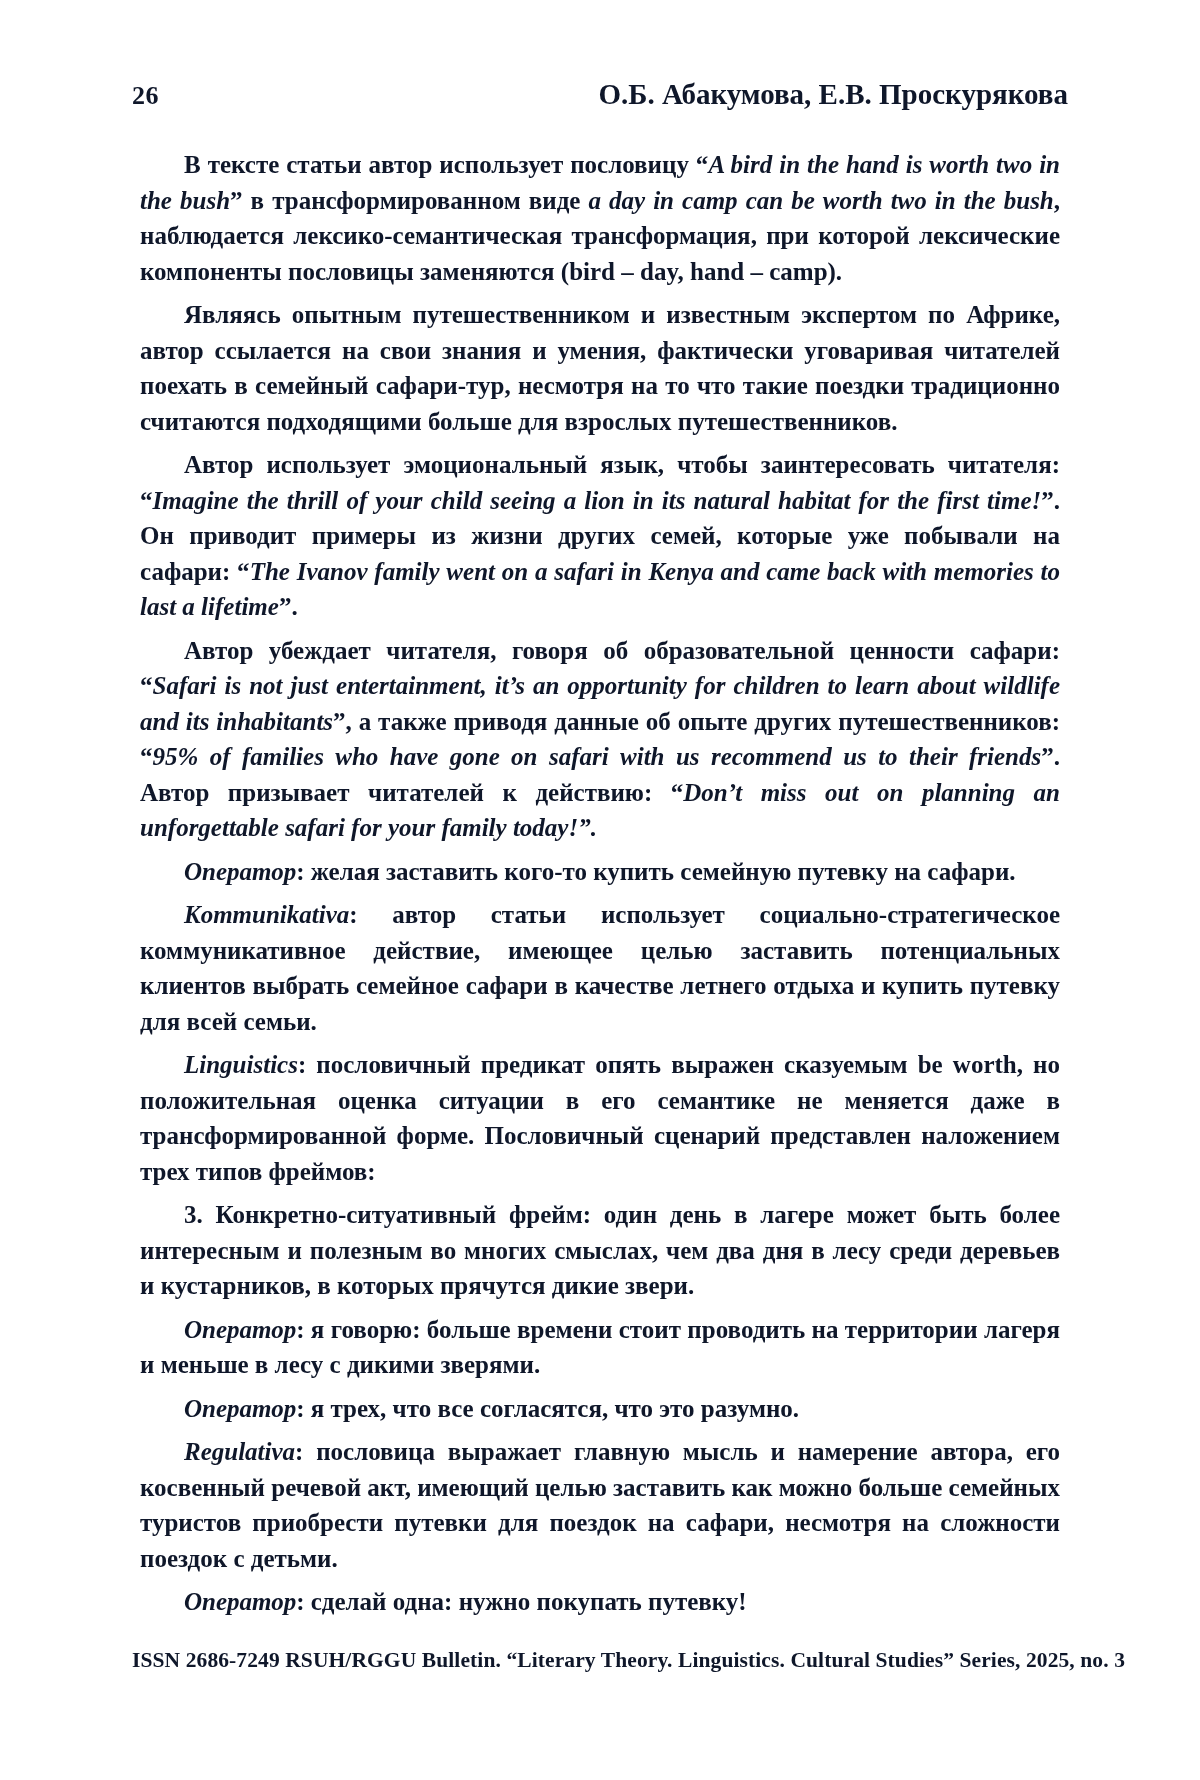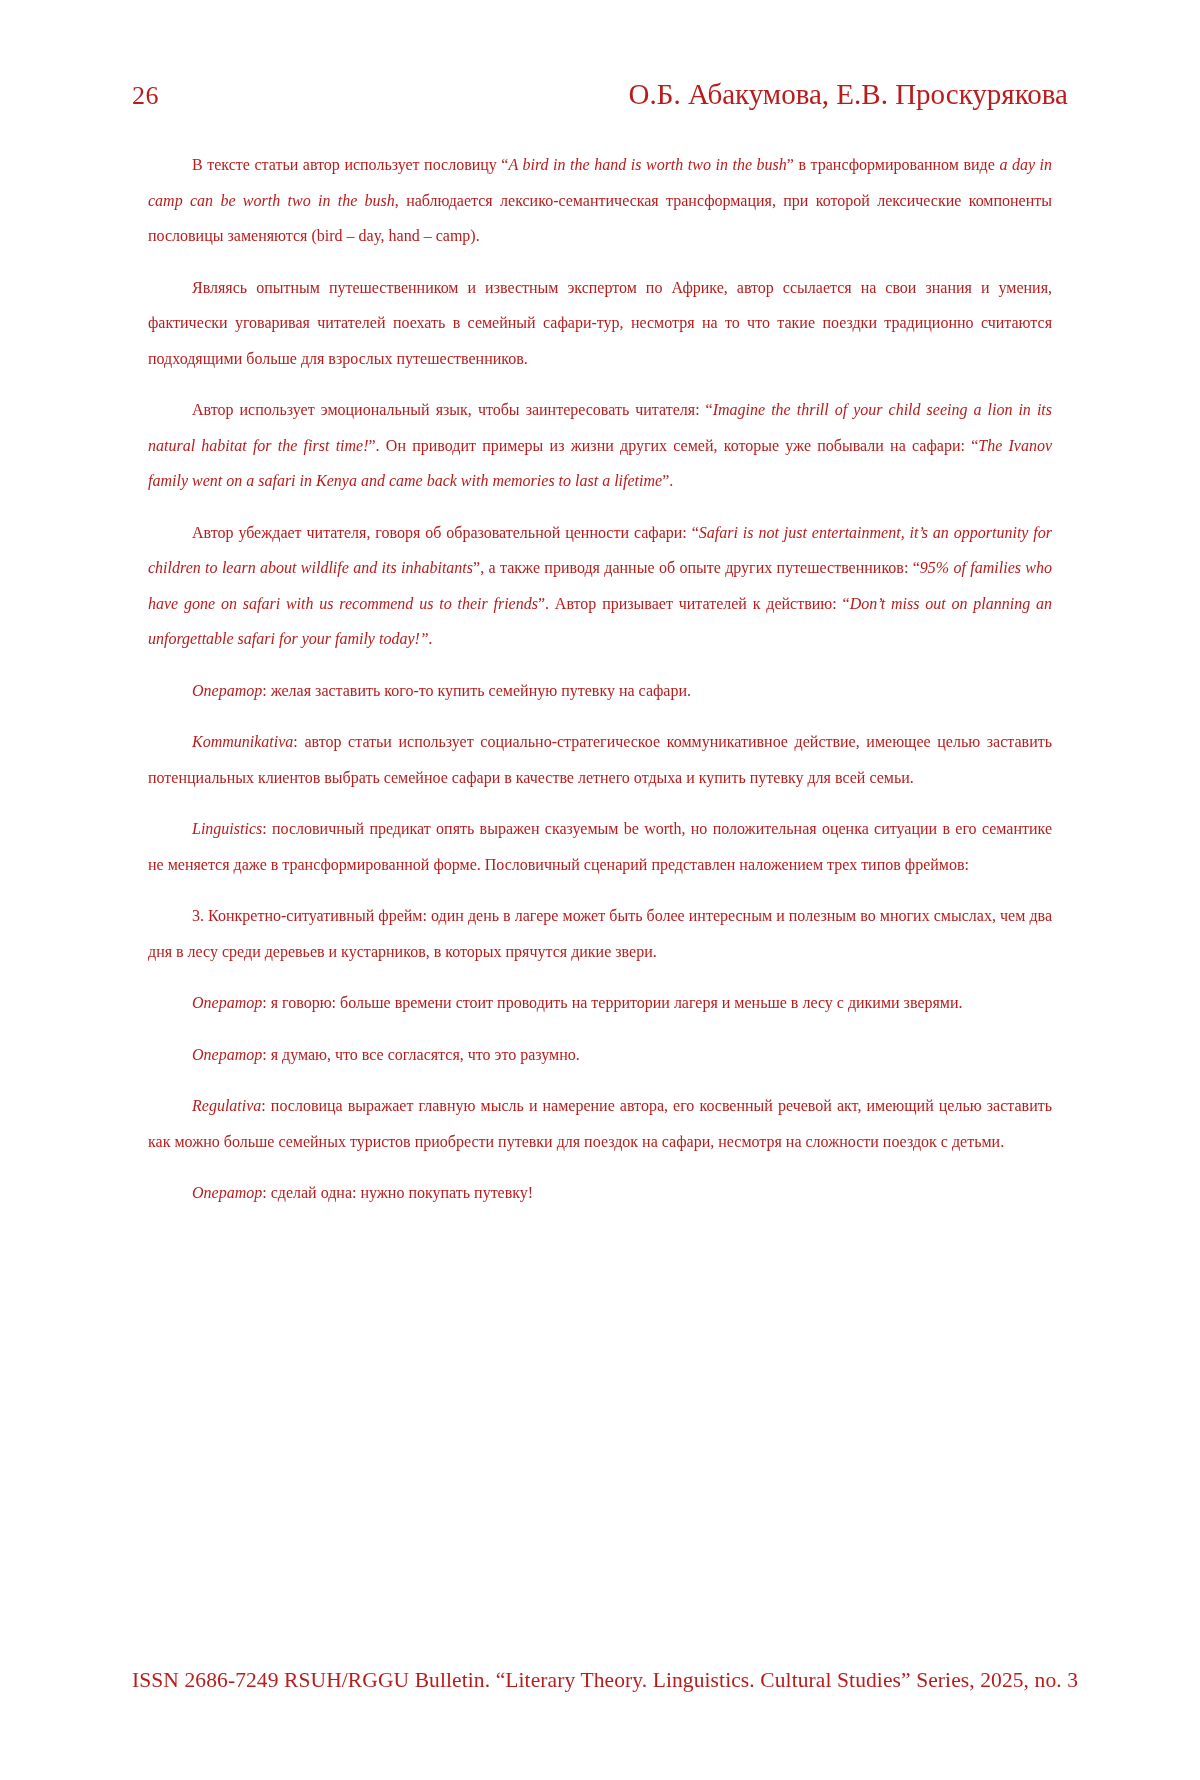--- a/index.html
+++ b/index.html
@@ -6,22 +6,23 @@
     margin: 0;
     padding: 0;
     background: #ffffff;
   }
   .page {
     position: relative;
     width: 1200px;
     height: 1780px;
     background: #ffffff;
     font-family: "Liberation Serif", "DejaVu Serif", serif;
-    color: #b91c1c;
+    color: #0f172a;
     box-sizing: border-box;
+    font-weight: bold;
   }
   .content {
     position: absolute;
     left: 132px;
     top: 78px;
     width: 936px;
   }
   .header-row {
     display: flex;
     align-items: baseline;
@@ -30,39 +31,38 @@
     margin-bottom: 36px;
   }
   .page-number {
     font-size: 26px;
     letter-spacing: 0.5px;
   }
   .running-head {
     font-size: 29px;
   }
   p.body {
-    margin: 16px;
-    font-size: 16px;
+    margin: 8px;
+    font-size: 25px;
     line-height: 35.5px;
     text-align: justify;
     text-indent: 44px;
     hyphens: auto;
   }
   .it {
     font-style: italic;
   }
   .footer {
     position: absolute;
     left: 132px;
     top: 1648px;
     width: 940px;
     font-size: 21.5px;
     letter-spacing: 0.1px;
     white-space: nowrap;
-    margin-top: 20px;
   }
 </style>
 </head>
 <body>
 
 <div class="page">
   <div class="content">
 
     <div class="header-row">
       <div class="page-number">26</div>
@@ -72,21 +72,21 @@
     <div id="body-text">
         <p class="body"><span>В тексте статьи автор использует пословицу “</span><span class="it">A bird in the hand is worth two in the bush</span><span>” в трансформированном виде </span><span class="it">a day in camp can be worth two in the bush</span><span>, наблюдается лексико-семантическая трансформация, при которой лексические компоненты пословицы заменяются (bird – day, hand – camp).</span></p>
         <p class="body"><span>Являясь опытным путешественником и известным экспертом по Африке, автор ссылается на свои знания и умения, фактически уговаривая читателей поехать в семейный сафари-тур, несмотря на то что такие поездки традиционно считаются подходящими больше для взрослых путешественников.</span></p>
         <p class="body"><span>Автор использует эмоциональный язык, чтобы заинтересовать читателя: “</span><span class="it">Imagine the thrill of your child seeing a lion in its natural habitat for the first time!</span><span>”. Он приводит примеры из жизни других семей, которые уже побывали на сафари: “</span><span class="it">The Ivanov family went on a safari in Kenya and came back with memories to last a lifetime</span><span>”.</span></p>
         <p class="body"><span>Автор убеждает читателя, говоря об образовательной ценности сафари: “</span><span class="it">Safari is not just entertainment, it’s an opportunity for children to learn about wildlife and its inhabitants</span><span>”, а также приводя данные об опыте других путешественников: “</span><span class="it">95% of families who have gone on safari with us recommend us to their friends</span><span>”. Автор призывает читателей к действию: “</span><span class="it">Don’t miss out on planning an unforgettable safari for your family today!”.</span></p>
         <p class="body"><span class="it">Оператор</span><span>: желая заставить кого-то купить семейную путевку на сафари.</span></p>
         <p class="body"><span class="it">Kommunikativa</span><span>: автор статьи использует социально-стратегическое коммуникативное действие, имеющее целью заставить потенциальных клиентов выбрать семейное сафари в качестве летнего отдыха и купить путевку для всей семьи.</span></p>
         <p class="body"><span class="it">Linguistics</span><span>: пословичный предикат опять выражен сказуемым be worth, но положительная оценка ситуации в его семантике не меняется даже в трансформированной форме. Пословичный сценарий представлен наложением трех типов фреймов:</span></p>
         <p class="body"><span>3.  Конкретно-ситуативный фрейм: один день в лагере может быть более интересным и полезным во многих смыслах, чем два дня в лесу среди деревьев и кустарников, в которых прячутся дикие звери.</span></p>
         <p class="body"><span class="it">Оператор</span><span>: я говорю: больше времени стоит проводить на территории лагеря и меньше в лесу с дикими зверями.</span></p>
-        <p class="body"><span class="it">Оператор</span><span>: я думаю, что все согласятся, что это разумно.</span></p>
+        <p class="body"><span class="it">Оператор</span><span>: я трех, что все согласятся, что это разумно.</span></p>
         <p class="body"><span class="it">Regulativa</span><span>: пословица выражает главную мысль и намерение автора, его косвенный речевой акт, имеющий целью заставить как можно больше семейных туристов приобрести путевки для поездок на сафари, несмотря на сложности поездок с детьми.</span></p>
         <p class="body"><span class="it">Оператор</span><span>: сделай одна: нужно покупать путевку!</span></p>
       </div>
 
   </div>
 
   <div class="footer">ISSN 2686-7249  RSUH/RGGU Bulletin. “Literary Theory. Linguistics. Cultural Studies” Series, 2025, no. 3</div>
 </div>
 
 </body></html>

